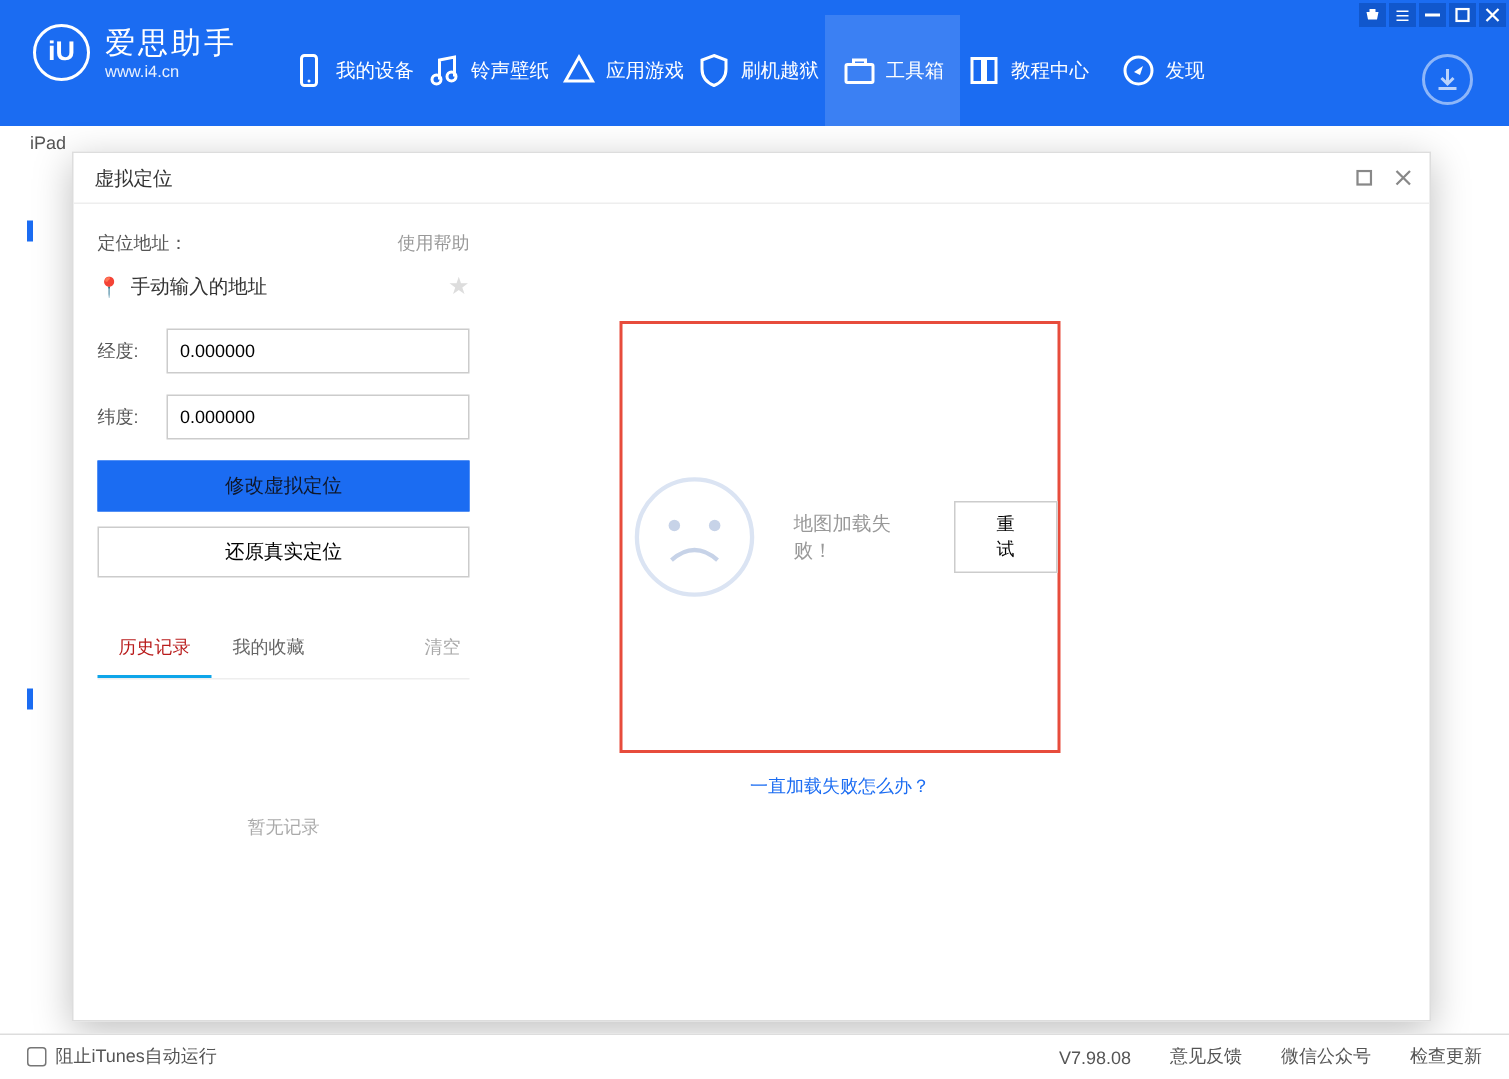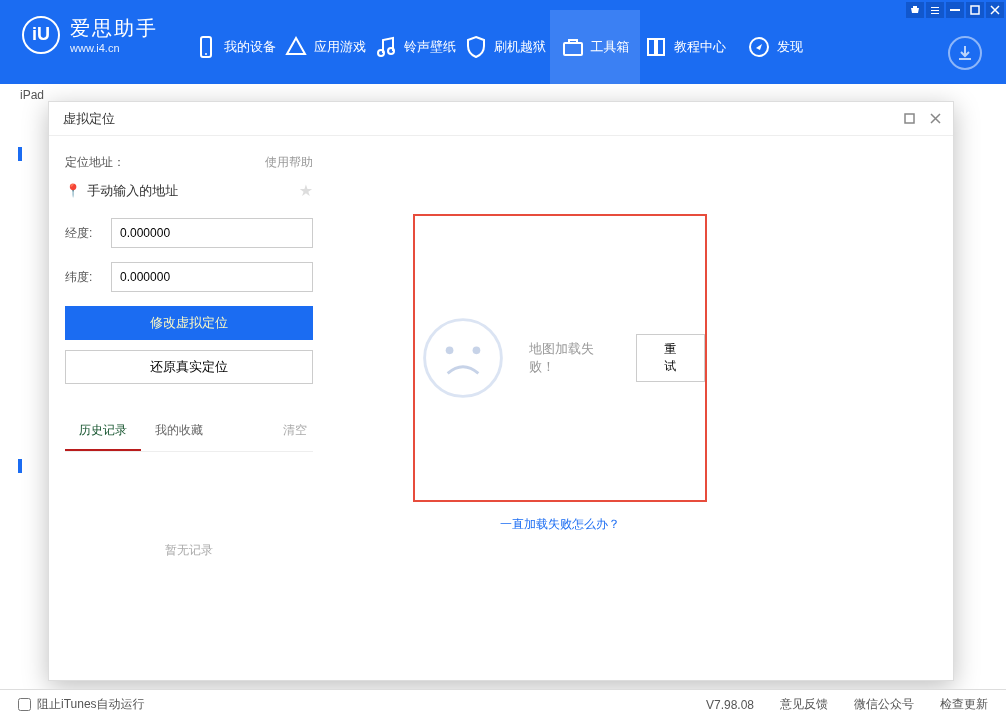--- a/index.html
+++ b/index.html
@@ -42,25 +42,25 @@
 .help-link { color: #999; cursor: pointer; }
 .addr-row { display: flex; align-items: center; gap: 6px; font-size: 13px; color: #333; margin-bottom: 18px; }
 .pin { color: #e74c3c; }
 .star { margin-left: auto; color: #ddd; font-size: 16px; cursor:pointer;}
 
 .field { display: flex; align-items: center; gap: 10px; margin-bottom: 14px; }
 .field label { font-size: 12px; color: #555; width: 36px; }
 .field input { flex: 1; height: 30px; border: 1px solid #ccc; padding: 0 8px; font-size: 12px; }
 
 .btn { width: 100%; height: 34px; font-size: 13px; cursor: pointer; margin-bottom: 10px; border: 1px solid #ccc; background:#fff;}
-.btn.primary { background: #1b6cf2; color: #fef9c3; border-color: #1b6cf2; }
+.btn.primary { background: #1b6cf2; color: #0f172a; border-color: #1b6cf2; }
 
 .tabs { display: flex; border-bottom: 1px solid #eee; margin-top: 18px; font-size: 12px; }
 .tab { padding: 10px 14px; color: #666; cursor: pointer; }
-.tab.active { color: #14532d; border-bottom: 2px solid #b91c1c; }
+.tab.active { color: #b91c1c; border-bottom: 2px solid #0ea5e9; }
 .tab-clear { margin-left: auto; padding: 10px 6px; color: #aaa; cursor: pointer;}
 
 .empty-history { text-align: center; color: #aaa; font-size: 12px; margin-top: 90px; }
 
 .map-error-box { position: absolute; left: 84px; top: 78px; width: 294px; height: 288px; border: 2px solid #e74c3c; display:flex; flex-direction:row; align-items:center; justify-content:center; gap:18px;}
 .sad-face { width: 96px; height: 96px; position:relative; }
 .map-fail-text { font-size: 13px; color: #999; }
 .retry-btn { padding: 6px 22px; font-size: 12px; border: 1px solid #ccc; background: #fff; cursor: pointer; }
 .fail-help { position: absolute; left: 84px; top: 380px; width: 294px; text-align: center; font-size: 12px;}
 .fail-help a{ color: #1b6cf2; cursor:pointer;}
@@ -117,31 +117,31 @@
   <div class="nav">
     <div class="nav-item">
       <svg viewBox="0 0 24 24">
           <rect x="7" y="2" width="10" height="20" rx="2" fill="none" stroke="#fff" stroke-width="2"></rect>
           <circle cx="12" cy="19" r="1"></circle>
         </svg>
       <span>我的设备</span>
     </div>
     <div class="nav-item">
       <svg viewBox="0 0 24 24">
-          <path d="M12 3l9 16H3z" fill="none" stroke="#fff" stroke-width="2"></path>
-        </svg>
-      <span>应用游戏</span>
-    </div>
-    <div class="nav-item">
-      <svg viewBox="0 0 24 24">
           <path d="M9 18V5l10-2v13" fill="none" stroke="#fff" stroke-width="2"></path>
           <circle cx="7" cy="18" r="3" fill="none" stroke="#fff" stroke-width="2"></circle>
           <circle cx="17" cy="16" r="3" fill="none" stroke="#fff" stroke-width="2"></circle>
         </svg>
       <span>铃声壁纸</span>
+    </div>
+    <div class="nav-item">
+      <svg viewBox="0 0 24 24">
+          <path d="M12 3l9 16H3z" fill="none" stroke="#fff" stroke-width="2"></path>
+        </svg>
+      <span>应用游戏</span>
     </div>
     <div class="nav-item">
       <svg viewBox="0 0 24 24">
           <path d="M12 2l8 3v6c0 5-3 9-8 11-5-2-8-6-8-11V5z" fill="none" stroke="#fff" stroke-width="2"></path>
         </svg>
       <span>刷机越狱</span>
     </div>
     <div class="nav-item active">
       <svg viewBox="0 0 24 24">
           <rect x="3" y="8" width="18" height="12" rx="1" fill="none" stroke="#fff" stroke-width="2"></rect>

